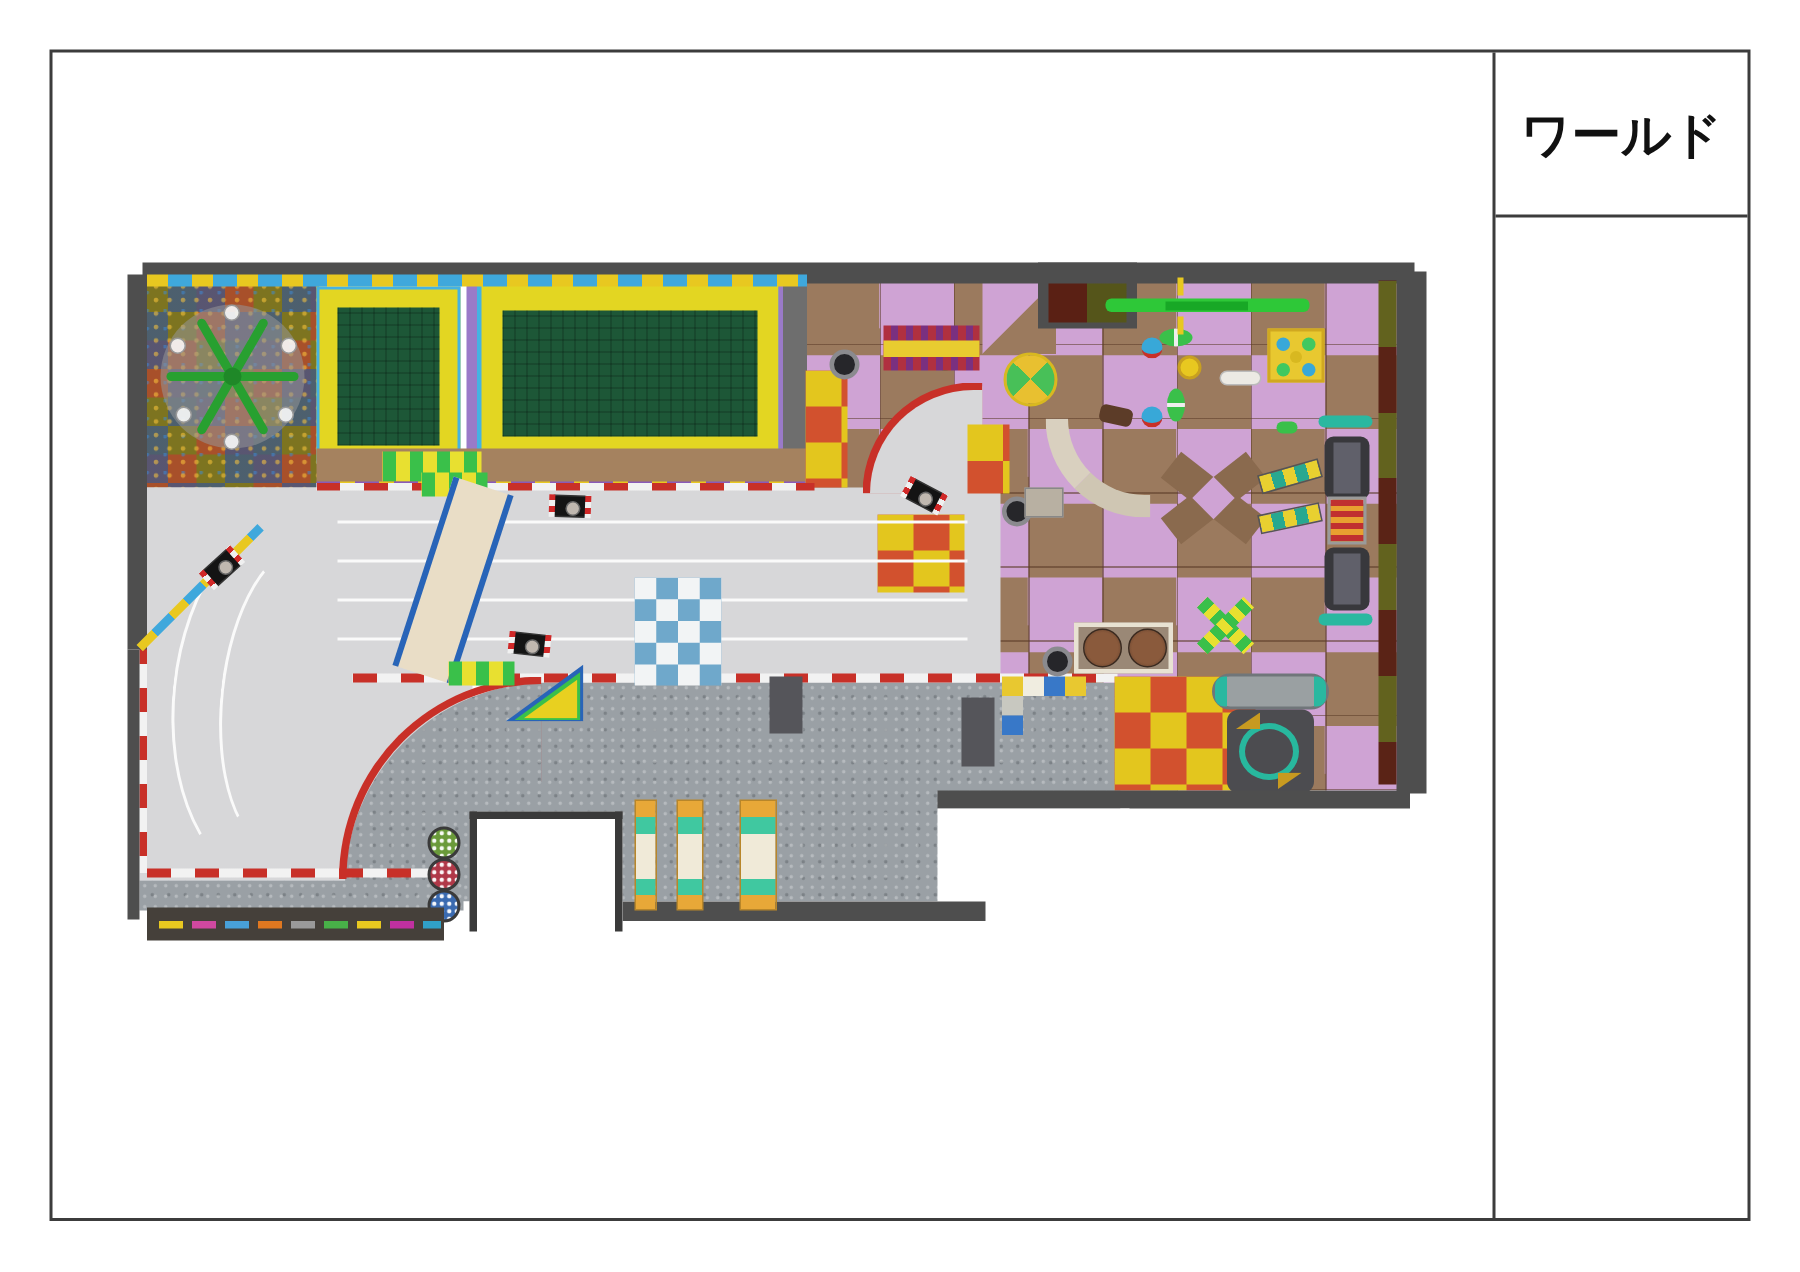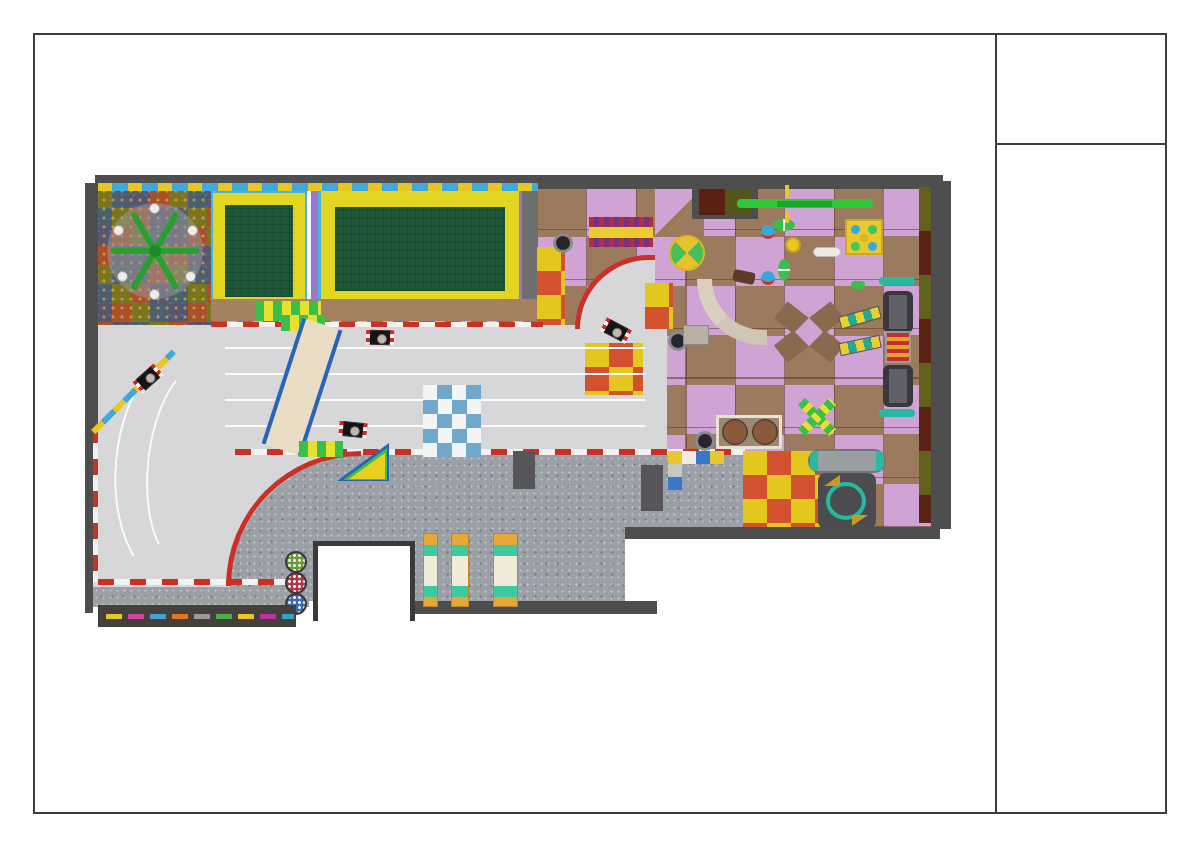--- a/index.html
+++ b/index.html
@@ -64,20 +64,21 @@
   .tealbar{background:#2ab8a0;border-radius:4px;}
   .tri{clip-path:polygon(0 100%,100% 0,100% 100%);}
 </style>
 </head>
 <body>
 
 <div class="a" id="frame"></div>
 <div class="a" id="vline"></div>
 <div class="a" id="hline"></div>
 <div class="a" id="titlebox">
+  <div class="l2">ワールド</div>
 </div>
 
 <div class="a" id="plan">
 
   <div class="a cells" style="left:452px;top:12px;width:396px;height:340px"></div>
   <div class="a" style="left:570px;top:12px;width:49px;height:49px;background:linear-gradient(to bottom right,#cfa3d4 49.5%,#9b7a5e 50%)"></div>
 
   <div class="a patch" style="left:8px;top:14px;width:120px;height:244px;clip-path:polygon(0 0,100% 0,100% 66%,66% 66%,0 100%)"></div>
   <div class="a" style="left:22px;top:28px;width:96px;height:96px;border-radius:50%;background:rgba(150,150,152,.55)">
     <div class="spoke"></div>

